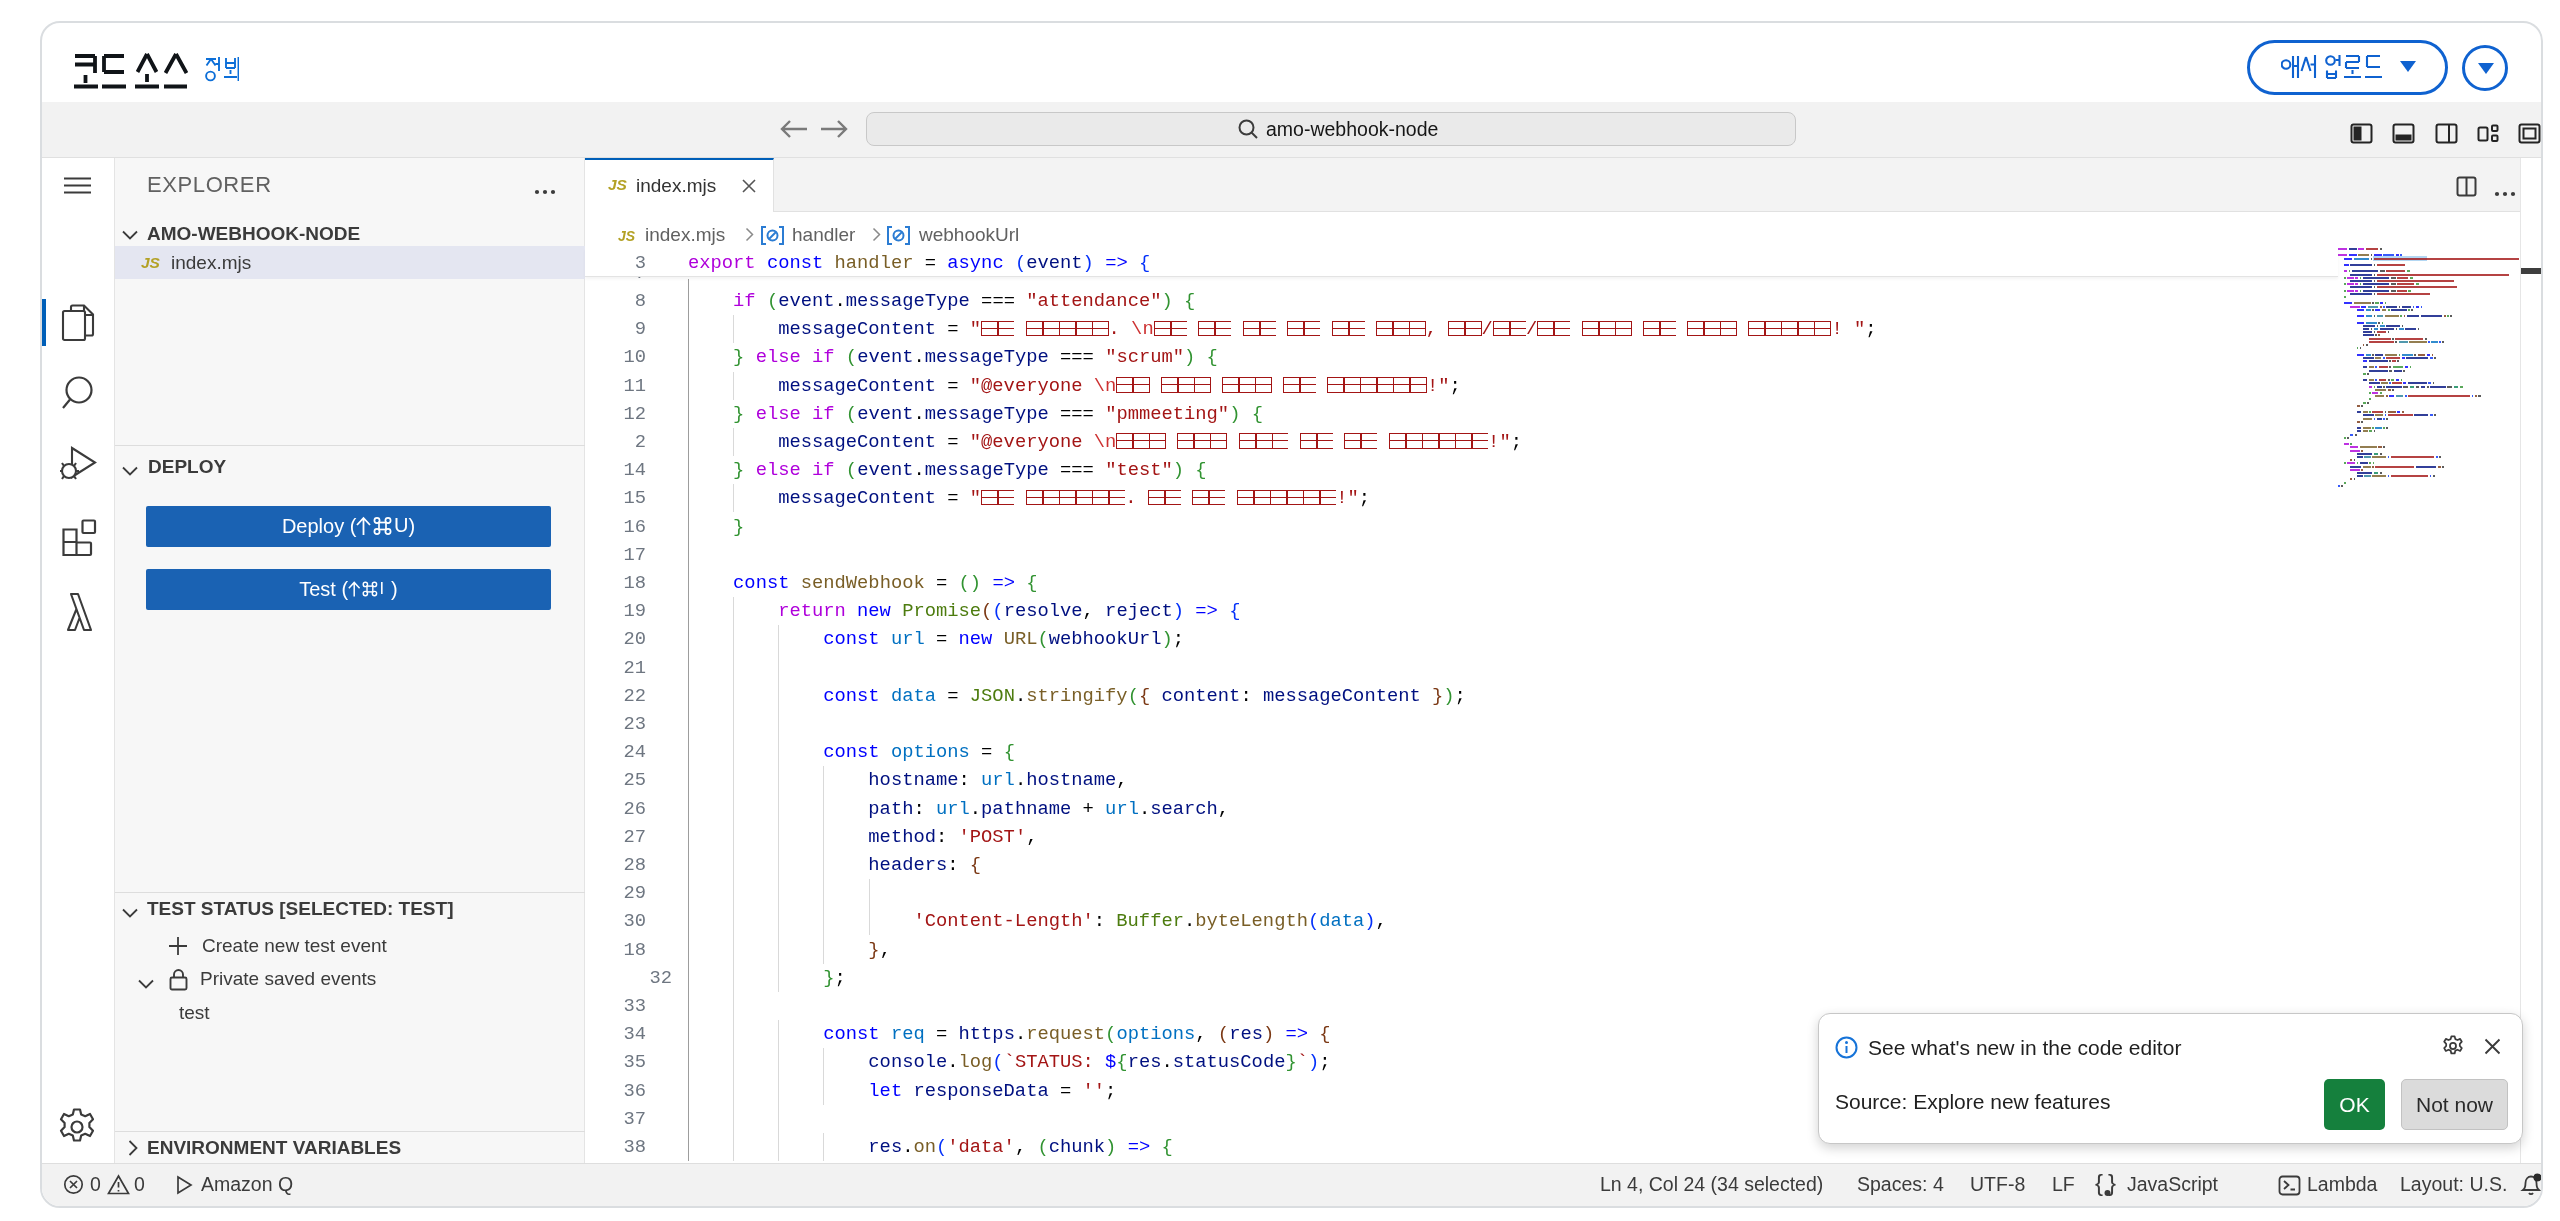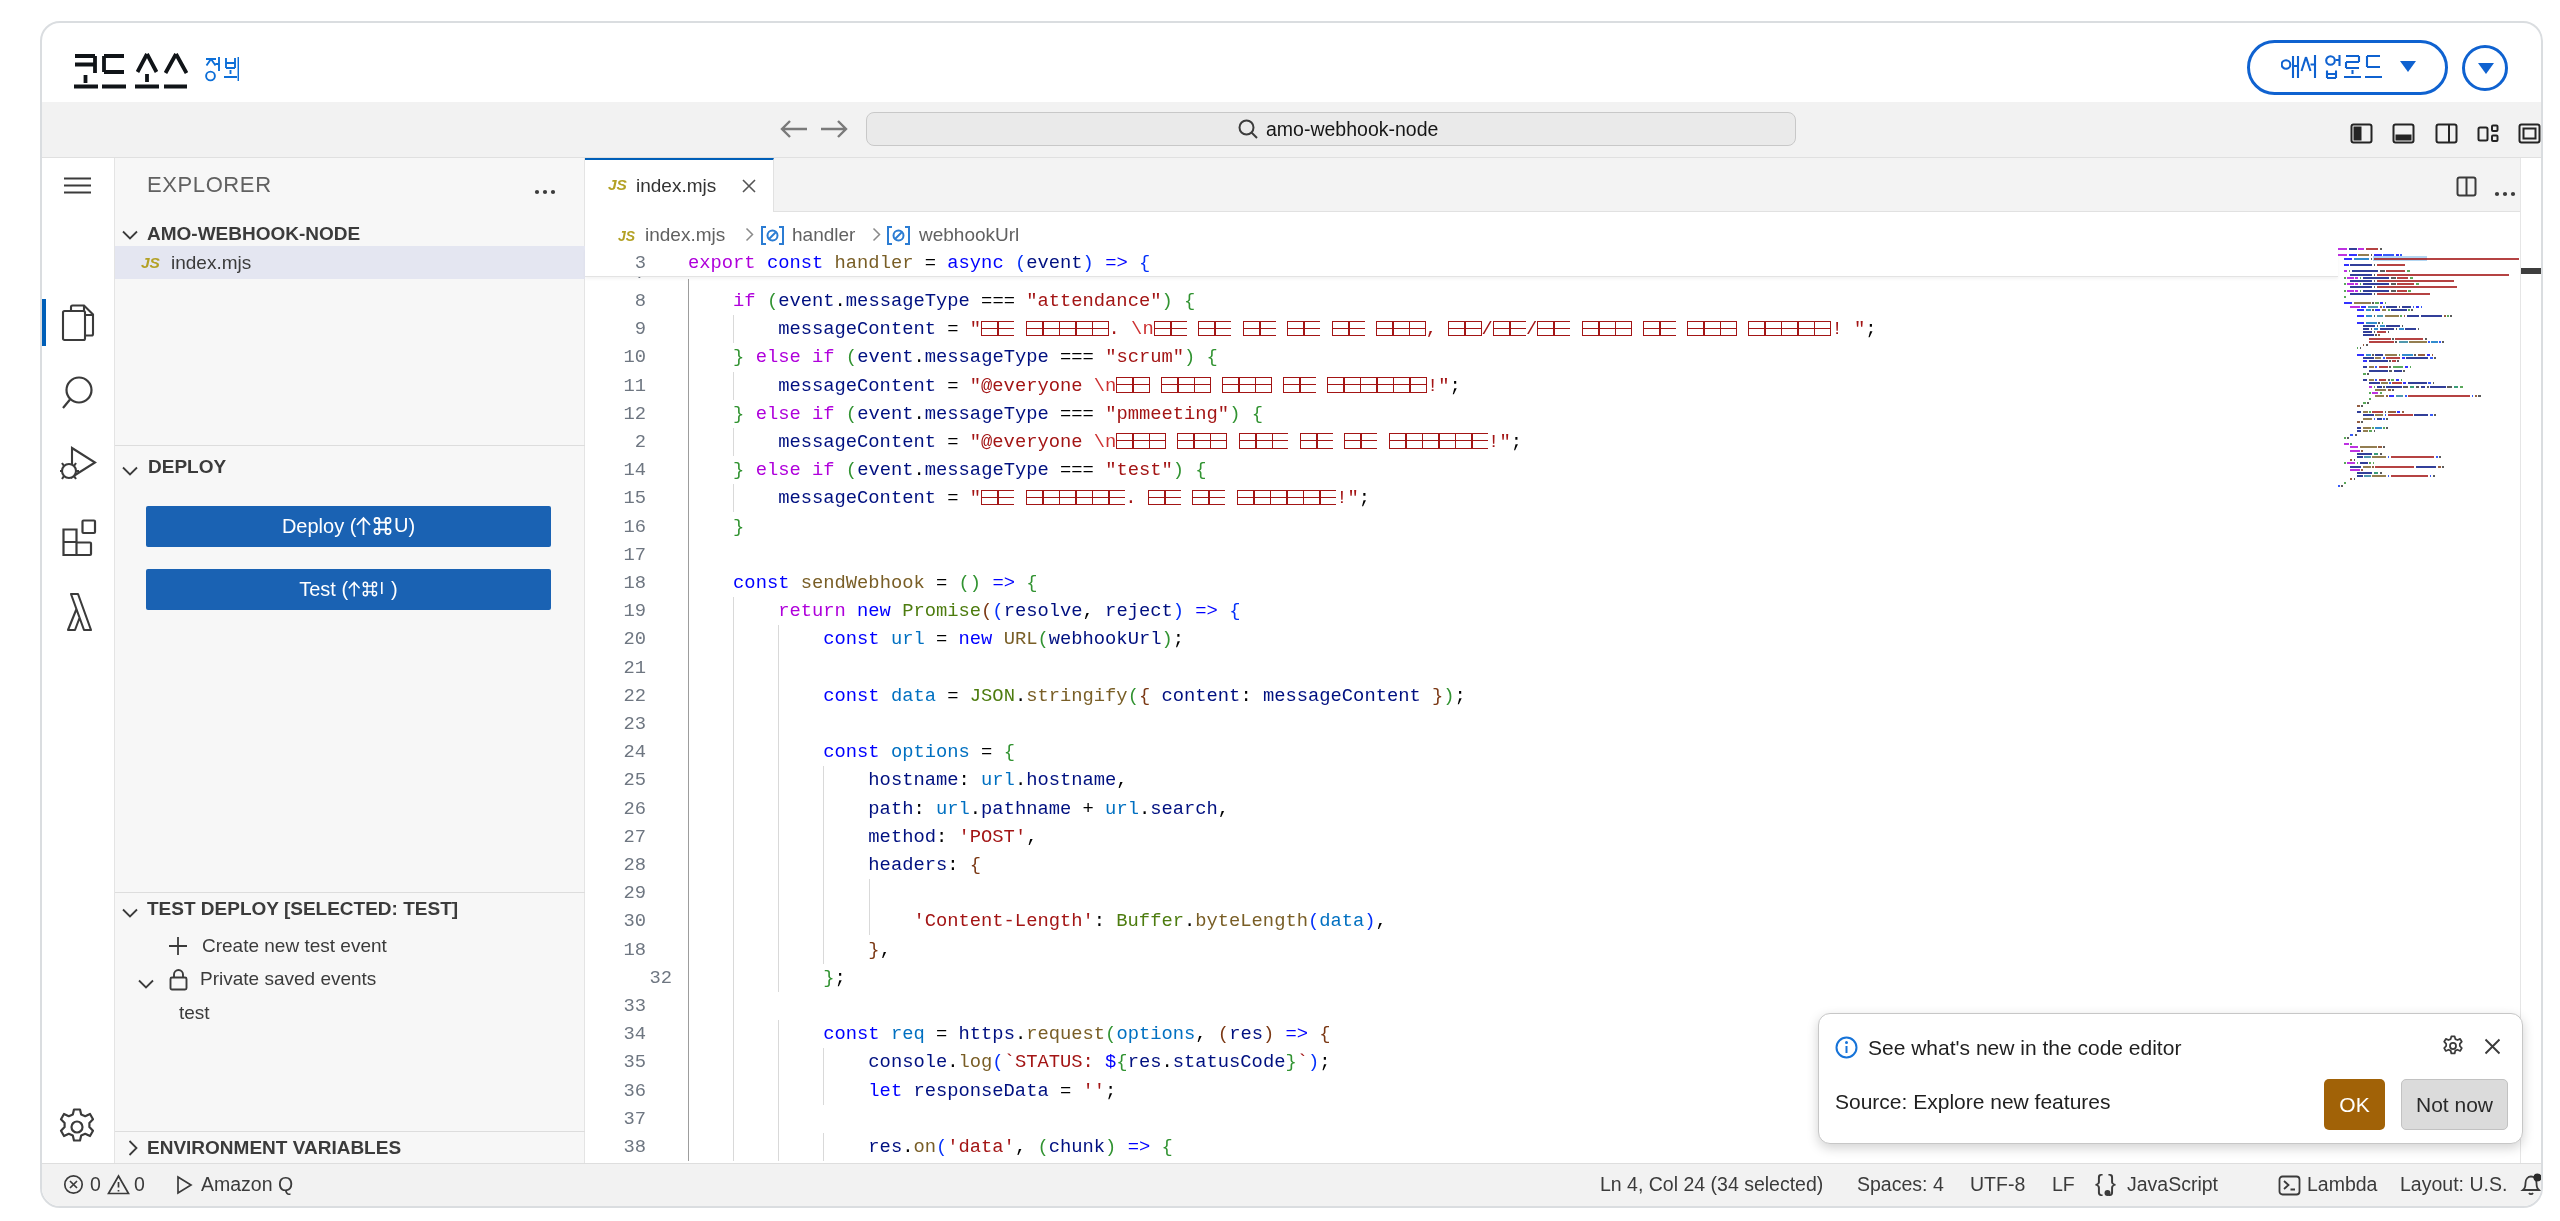--- a/index.html
+++ b/index.html
@@ -166,21 +166,21 @@
           <circle cx="32" cy="5.5" r="2.6"></circle>
           <circle cx="21" cy="16.5" r="2.6"></circle>
           <circle cx="32" cy="16.5" r="2.6"></circle>
         </g>
 <text x="38" y="17" fill="#fff" font-size="20" font-family="Liberation Sans">I</text>
       </svg>)</div>
 <div class="a" style="left:73px;top:869px;width:470px;height:1px;background:#ddd"></div>
 <div class="a" style="left:80px;top:881px;width:16px;height:10px"><svg width="16" height="10" viewBox="0 0 16 10">
         <path d="M1,1.5 L8,8.5 L15,1.5" stroke="#3b3b3b" stroke-width="1.8" fill="none"></path>
       </svg></div>
-<div class="a" style="left:105px;top:877px;height:18px;line-height:18px;font-size:19px;font-weight:bold;color:#3b3b3b">TEST DEPLOY [SELECTED: TEST]</div>
+<div class="a" style="left:105px;top:877px;height:18px;line-height:18px;font-size:19px;font-weight:bold;color:#3b3b3b">TEST STATUS [SELECTED: TEST]</div>
 <div class="a" style="left:126px;top:913px;width:20px;height:20px"><svg width="20" height="20" viewBox="0 0 20 20">
         <path d="M10,1 V19 M1,10 H19" stroke="#3b3b3b" stroke-width="1.8"></path>
       </svg></div>
 <div class="a" style="left:160px;top:909px;height:27px;line-height:27px;font-size:19px;color:#3b3b3b">Create new test event</div>
 <div class="a" style="left:96px;top:952px;width:16px;height:10px"><svg width="16" height="10" viewBox="0 0 16 10">
         <path d="M1,1.5 L8,8.5 L15,1.5" stroke="#3b3b3b" stroke-width="1.8" fill="none"></path>
       </svg></div>
 <div class="a" style="left:127px;top:945px;width:19px;height:23px"><svg width="19" height="23" viewBox="0 0 19 23">
         <g stroke="#3b3b3b" stroke-width="1.9" fill="none">
 <rect x="1.5" y="9.5" width="16" height="12" rx="1.5"></rect>
@@ -432,16 +432,16 @@
 <div class="a" style="left:623px;top:21px;width:22px;height:22px"><svg width="22" height="22" viewBox="0 0 40 40">
           <g stroke="#3b3b3b" stroke-width="3.2" fill="none" stroke-linejoin="round">
             <circle cx="20" cy="20" r="5.5"></circle>
             <path d="M17,2.5 h6 l1.2,5 4,1.7 4.8,-2.2 3,5.2 -3.6,3.8 0,4 3.6,3.8 -3,5.2 -4.8,-2.2 -4,1.7 -1.2,5 h-6 l-1.2,-5 -4,-1.7 -4.8,2.2 -3,-5.2 3.6,-3.8 0,-4 -3.6,-3.8 3,-5.2 4.8,2.2 4,-1.7 z"></path>
           </g>
         </svg></div>
 <div class="a" style="left:665px;top:24px;width:17px;height:17px"><svg width="17" height="17" viewBox="0 0 17 17">
           <path d="M1.5,1.5 L15.5,15.5 M15.5,1.5 L1.5,15.5" stroke="#3b3b3b" stroke-width="1.9" fill="none"></path>
         </svg></div>
 <div class="a" style="left:16px;top:74px;font-size:21px;color:#1f1f1f;height:27px;line-height:27px">Source: Explore new features</div>
-<div class="a" style="left:505px;top:65px;width:61px;height:51px;background:#a16207;border-radius:5px;color:#fff;font-size:21px;text-align:center;line-height:51px">OK</div>
+<div class="a" style="left:505px;top:65px;width:61px;height:51px;background:#15803d;border-radius:5px;color:#fff;font-size:21px;text-align:center;line-height:51px">OK</div>
 <div class="a" style="left:582px;top:65px;width:107px;height:51px;background:#dbdbdb;border:1px solid #c2c2c2;border-radius:5px;color:#2a2a2a;font-size:21px;text-align:center;line-height:49px">Not now</div>
 </div>
 <style>.kE{color:#CD3131}</style>
 </div>
 </body></html>

